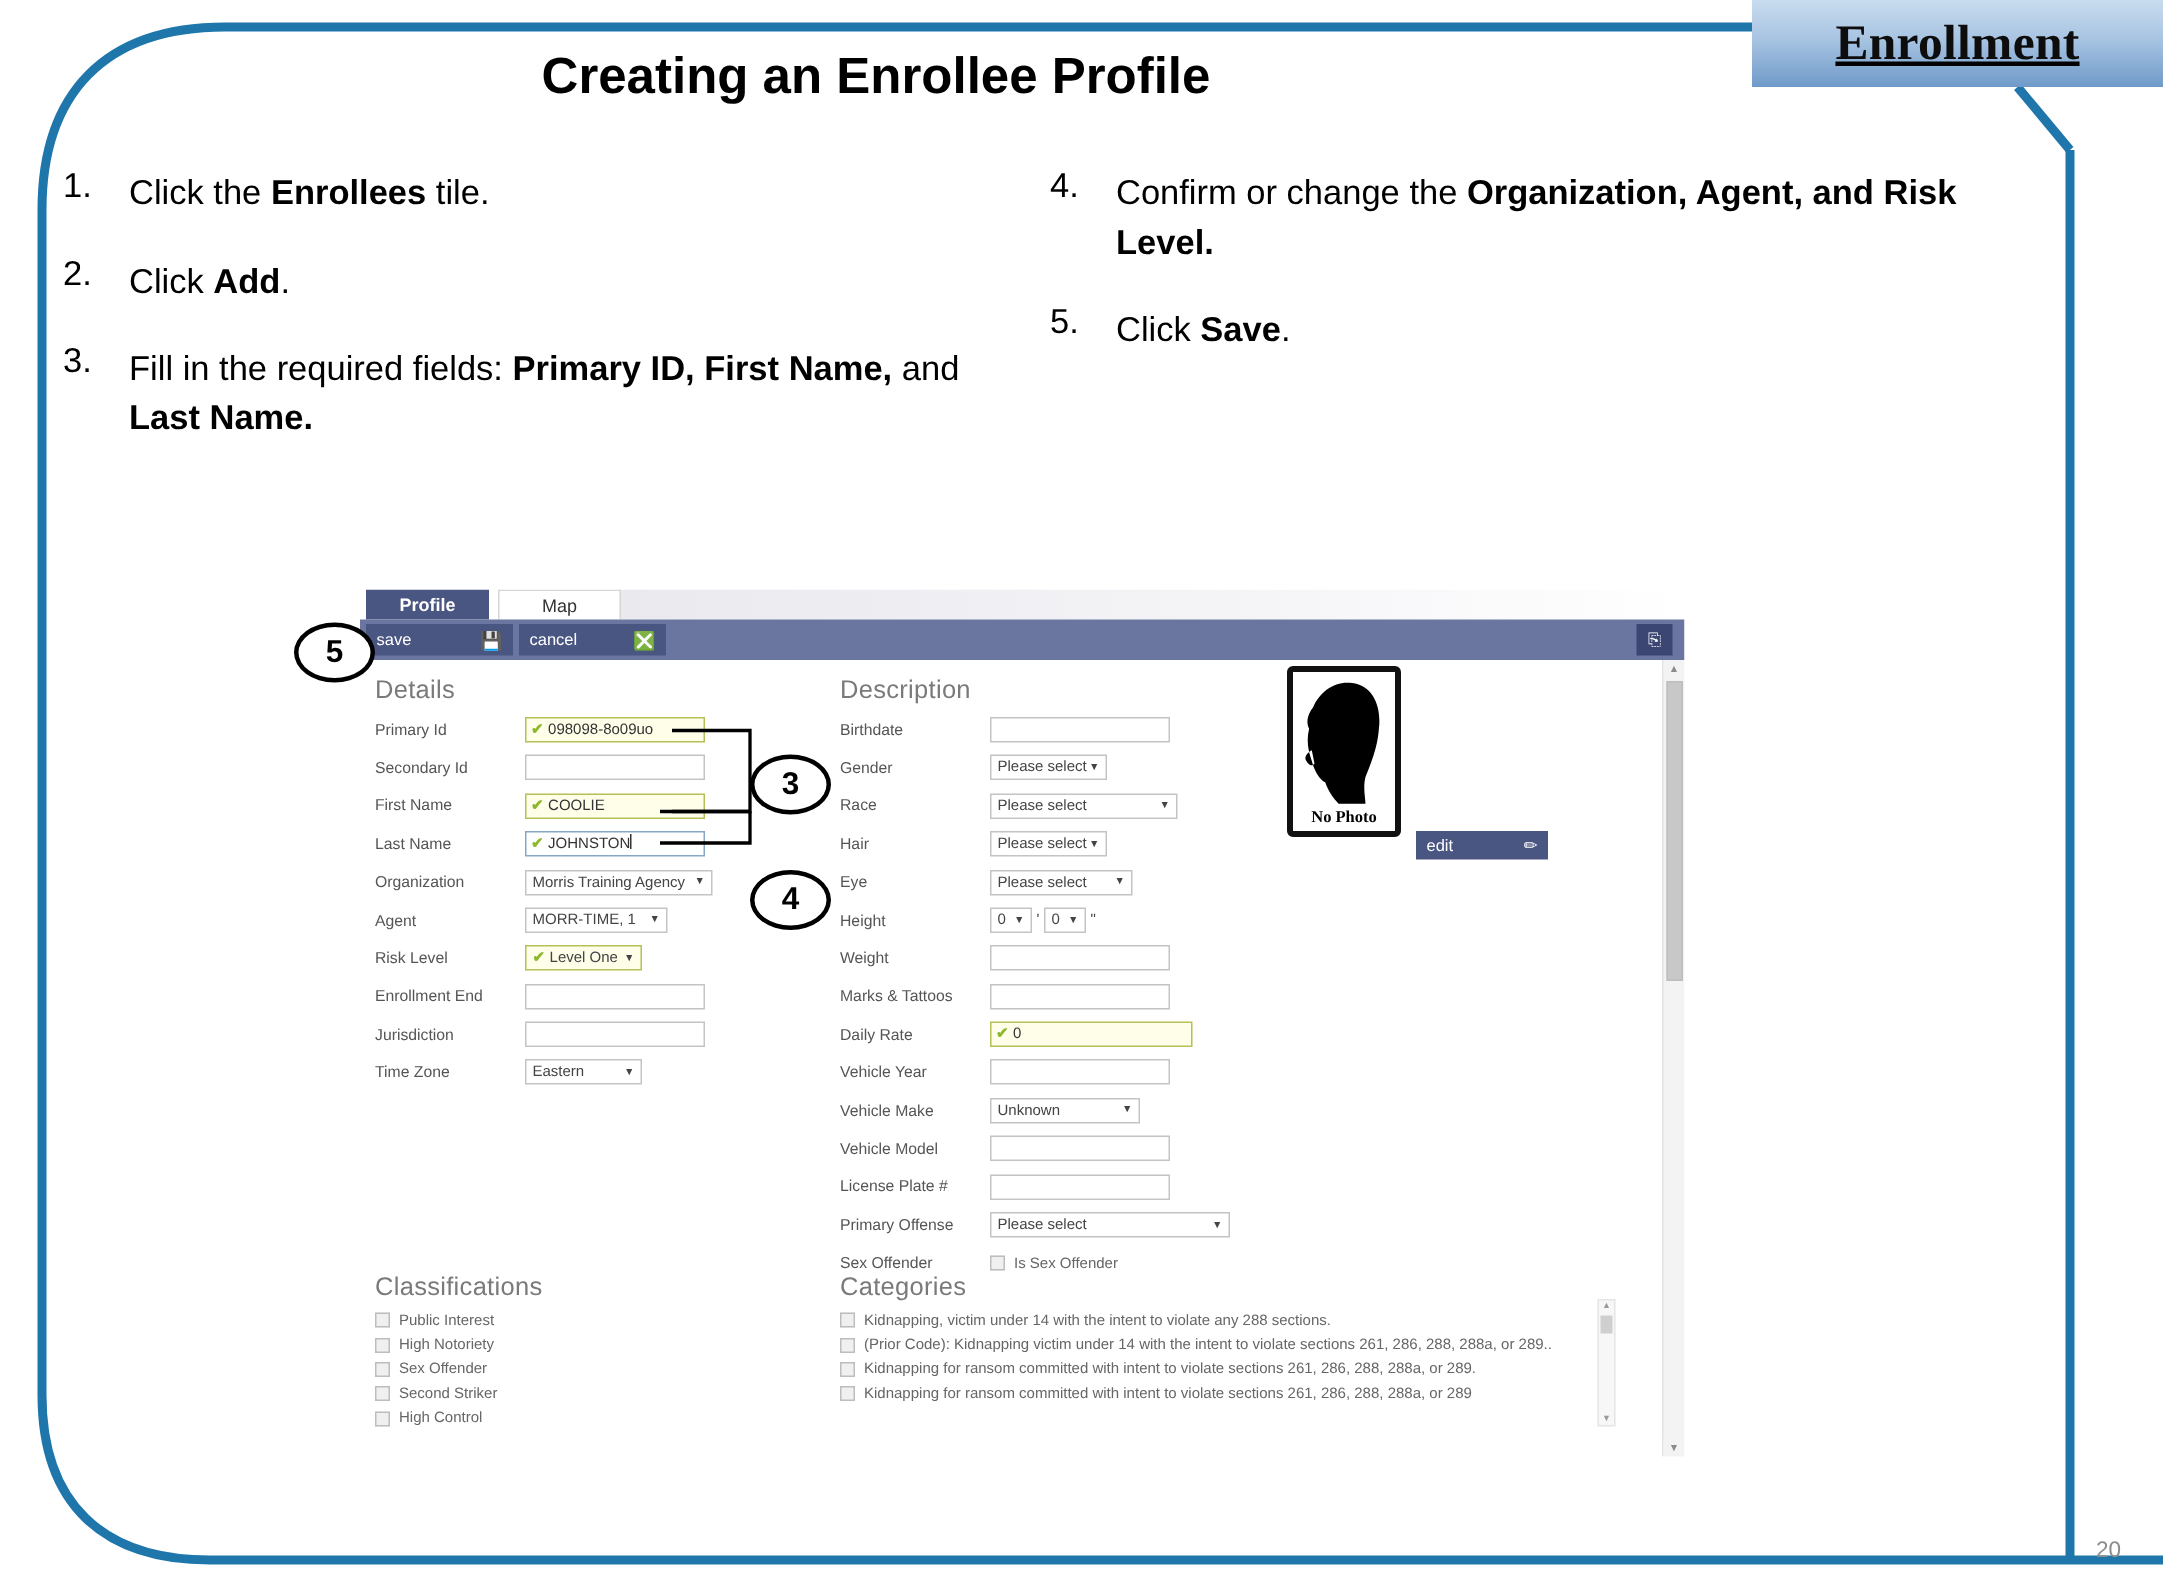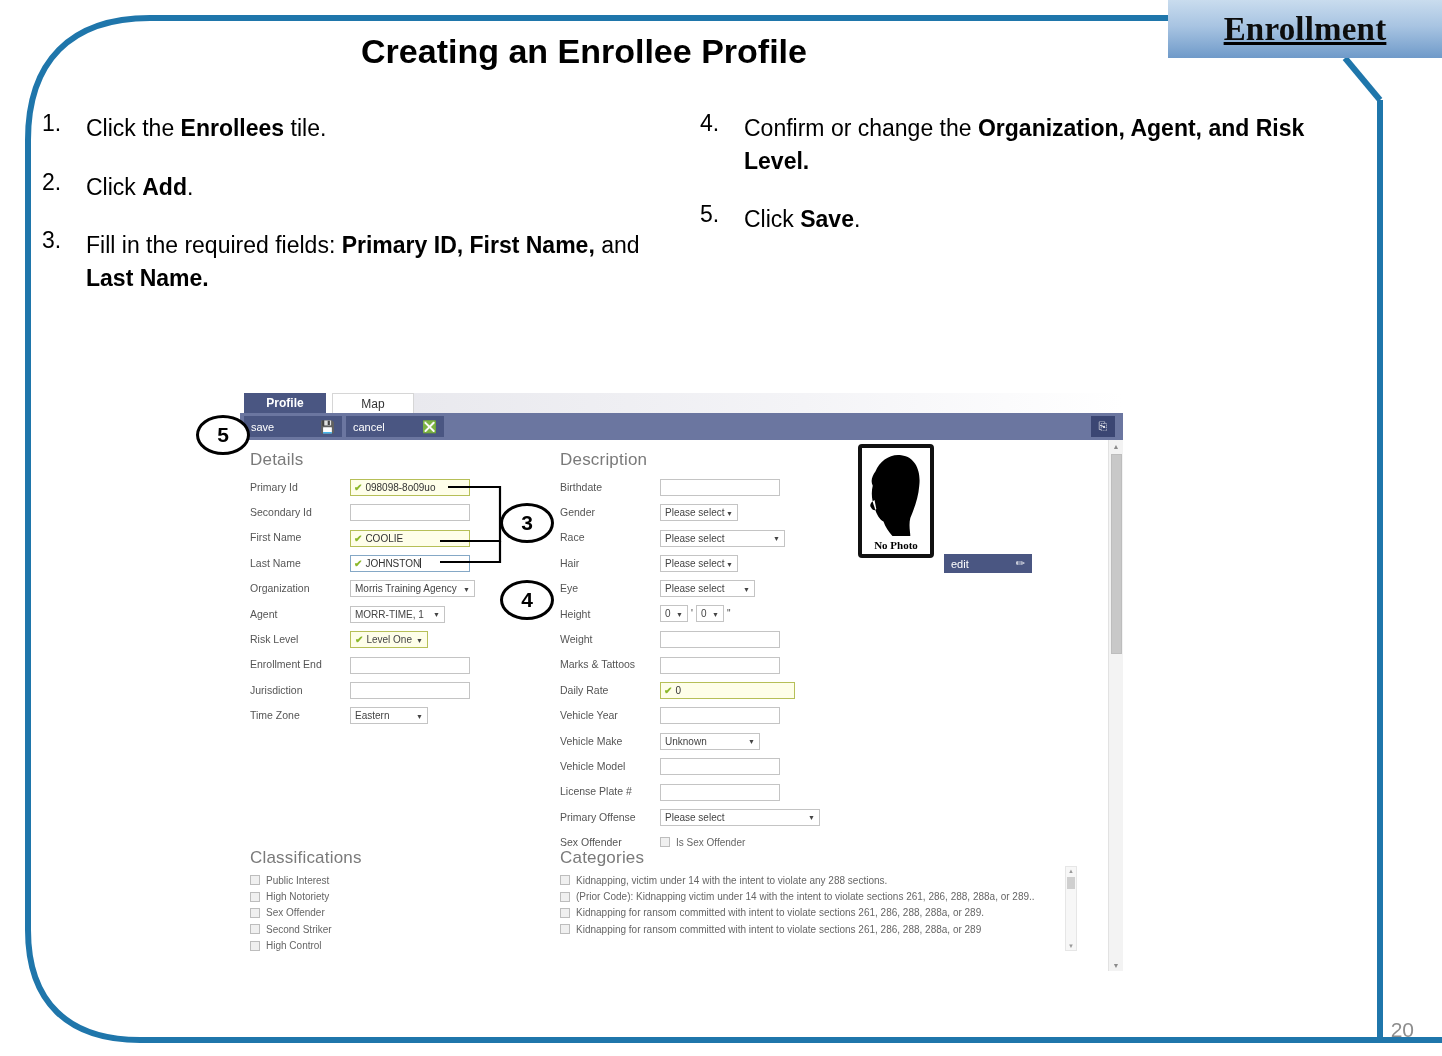--- a/index.html
+++ b/index.html
@@ -157,21 +157,21 @@
     display:flex;align-items:center;justify-content:center;
     font-size:21px;font-weight:bold;color:#000;background:#fff;z-index:20;
     font-family:"Liberation Sans", sans-serif;
   }
   .callout.c5{left:196px;top:415px;width:48px;height:34px;}
   .callout.c3{left:500px;top:503px;width:48px;height:34px;}
   .callout.c4{left:500px;top:580px;width:48px;height:34px;}
   .leader{position:absolute;z-index:19;}
 
   .page-num{
-    position:absolute;right:28px;bottom:14px;font-size:21px;color:#8d8d8d;
+    position:absolute;right:28px;bottom:14px;font-size:15px;color:#8d8d8d;
   }
 </style>
 </head>
 <body>
 
 <svg class="frame-svg" viewBox="0 0 1442 1056">
   <path d="M1168,18 L150,18 C70,18 28,62 28,140 L28,930 C28,1002 68,1040 140,1040 L1442,1040" fill="none" stroke="#1f76ab" stroke-width="6" stroke-linecap="round"></path>
   <path d="M1345,58 L1380,100" fill="none" stroke="#1f76ab" stroke-width="6"></path>
   <path d="M1380,100 L1380,1040" fill="none" stroke="#1f76ab" stroke-width="6"></path>
 </svg>

